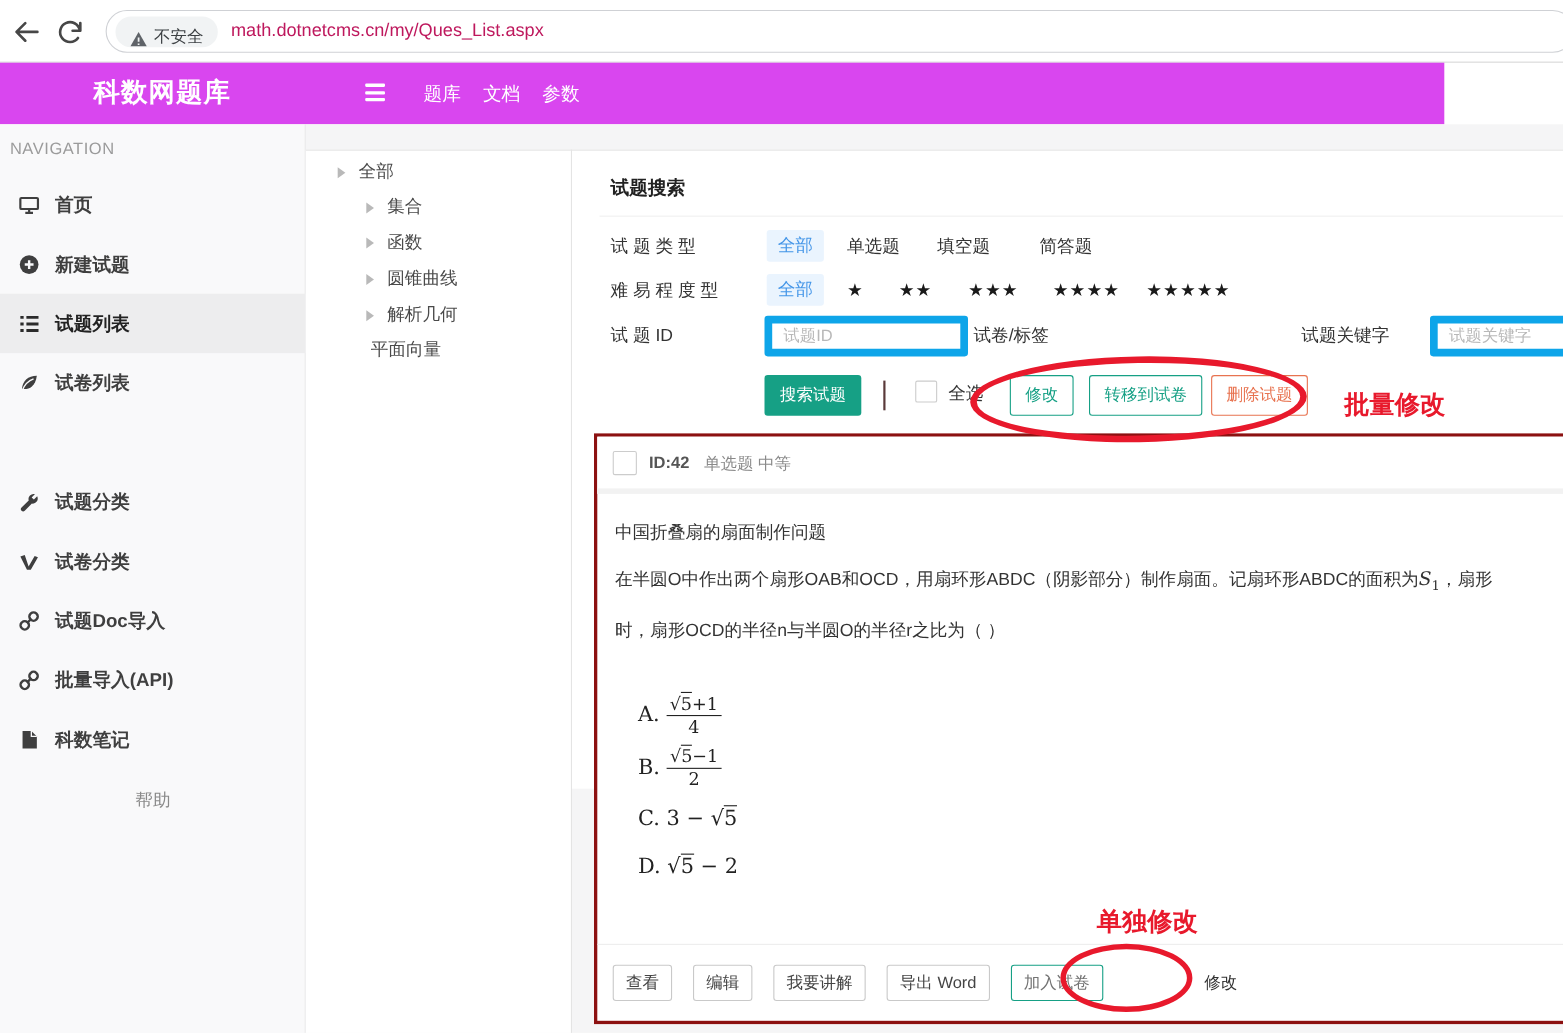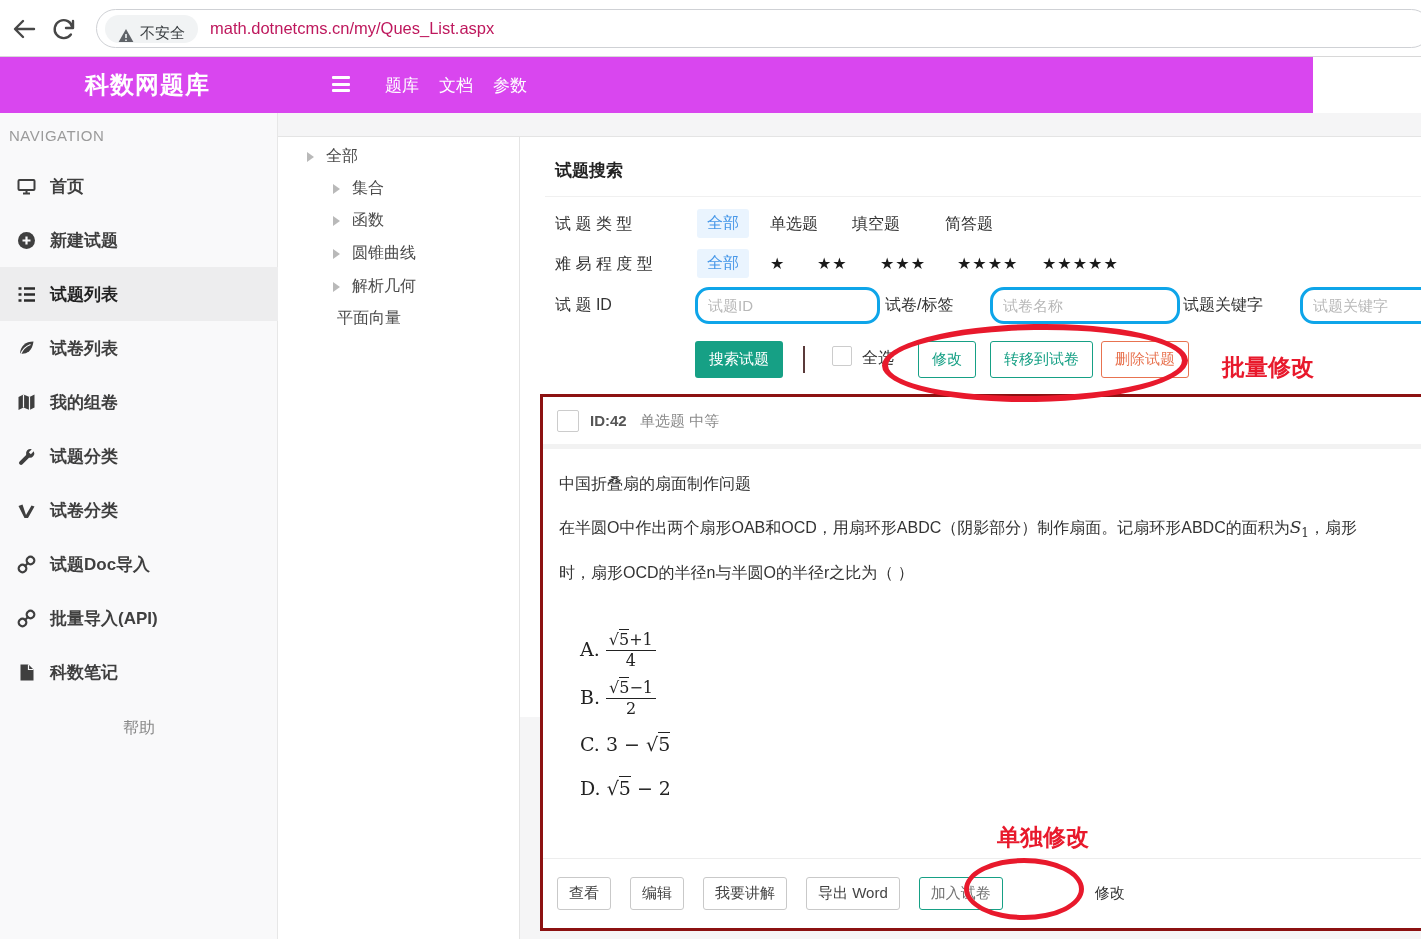--- a/index.html
+++ b/index.html
@@ -40,21 +40,21 @@
   .main-panel { position:absolute; left:520px; top:136px; width:901px; height:581px; background:#fff; border-top:1px solid #e4e4e4; }
 
   
   .sec-title { position:absolute; left:35px; top:22px; font-size:17px; font-weight:bold; color:#222; }
   .hr { position:absolute; left:25px; right:0; top:59px; border-top:1px solid #f0f0f0; }
   .frow { position:absolute; left:0; width:100%; height:32px; }
   .frow .flabel { position:absolute; left:35px; top:5px; font-size:16px; color:#333; }
   .pill-all { position:absolute; top:0; left:177px; background:#eaf4fe; color:#4596e8; font-size:16px; padding:4px 10px; border-radius:3px; cursor:pointer; }
   .opt { position:absolute; top:5px; font-size:16px; color:#333; cursor:pointer; }
   .stars { letter-spacing:1px; color:#1a1a1a; }
-  .inp { position:absolute; top:0; height:37px; border:3px solid #0ea5e9; border-radius:14px; font-size:15px; color:#0f766e; padding:0 10px; outline:none; font-family:inherit; }
+  .inp { position:absolute; top:0; height:37px; border:7px solid #0ea5e9; border-radius:3px; font-size:15px; color:#0f766e; padding:0 10px; outline:none; font-family:inherit; }
   .inp::placeholder { color:#b8b8b8; }
   .flabel2 { position:absolute; top:8px; font-size:16px; color:#333; }
 
   .btn-search { position:absolute; left:175px; top:0; background:#16a085; color:#fff; border:none; border-radius:3px; font-size:15px; padding:9px 14px; cursor:pointer; font-family:inherit; }
   .vdiv { position:absolute; left:283px; top:5px; width:2px; height:27px; background:#5a3a3a; }
   .chk { position:absolute; background:#fff; border:1px solid #ccc; border-radius:2px; cursor:pointer; }
   .lbl-all { position:absolute; left:342px; top:7px; font-size:16px; color:#333; }
   .btn-outline { position:absolute; top:0; background:#fff; border:1px solid #16a085; color:#16a085; border-radius:3px; font-size:15px; padding:8px 13px; cursor:pointer; font-family:inherit; }
   .btn-delete { border-color:#e87350; color:#e87350; }
 
@@ -155,29 +155,20 @@
     </div>
     <div class="side-item" style="top:208px">
       <span class="ico">
           <svg width="19" height="19" viewBox="0 0 19 19">
             <path d="M16.5 2.5C8.5 2.5 3.5 7 3 14.5c5 1 12-1 13.5-12z" fill="#3f3f3f"></path>
             <path d="M3.5 15.5c2-5 6-8.5 10-10" stroke="#f9f9fa" stroke-width="1.3" fill="none"></path>
           </svg>
         </span>
       <span class="lbl">试卷列表</span>
     </div>
-    <div class="side-item" style="top:262px">
-      <span class="ico">
-          <svg width="19" height="19" viewBox="0 0 19 19">
-            <path d="M1.5 4l5-2.5 6 2.5 5-2.5v13l-5 2.5-6-2.5-5 2.5z" fill="#3f3f3f"></path>
-            <path d="M6.5 1.5v13M12.5 4v13" stroke="#f9f9fa" stroke-width="1.2"></path>
-          </svg>
-        </span>
-      <span class="lbl">我的组卷</span>
-    </div>
     <div class="side-item" style="top:370px">
       <span class="ico">
           <svg width="19" height="19" viewBox="0 0 19 19">
             <path d="M1.5 5l4-1.5L9 14 14.5 4.5l3 1L11 17H7.5z" fill="#3f3f3f"></path>
           </svg>
         </span>
       <span class="lbl">试卷分类</span>
     </div>
     <div class="side-item" style="top:316px">
       <span class="ico">
@@ -270,21 +261,20 @@
       <span class="opt stars" style="left:297px">★★</span>
       <span class="opt stars" style="left:360px">★★★</span>
       <span class="opt stars" style="left:437px">★★★★</span>
       <span class="opt stars" style="left:522px">★★★★★</span>
     </div>
 
     <div class="frow" style="top:150px; height:38px">
       <span class="flabel" style="top:8px">试  题  ID</span>
       <input class="inp" style="left: 175px; width: 185px;" placeholder="试题ID">
       <span class="flabel2" style="left:365px">试卷/标签</span>
-      <input class="inp" style="left: 470px; width: 190px;" placeholder="试卷名称">
       <span class="flabel2" style="left:663px">试题关键字</span>
       <input class="inp" style="left: 780px; width: 190px;" placeholder="试题关键字">
     </div>
 
     <div class="frow" style="top:204px; height:38px">
       <button class="btn-search">搜索试题</button>
       <span class="vdiv"></span>
       <span class="chk" style="left:312px; top:5px; width:20px; height:20px"></span>
       <span class="lbl-all">全选</span>
       <button class="btn-outline" style="left:398px">修改</button>

